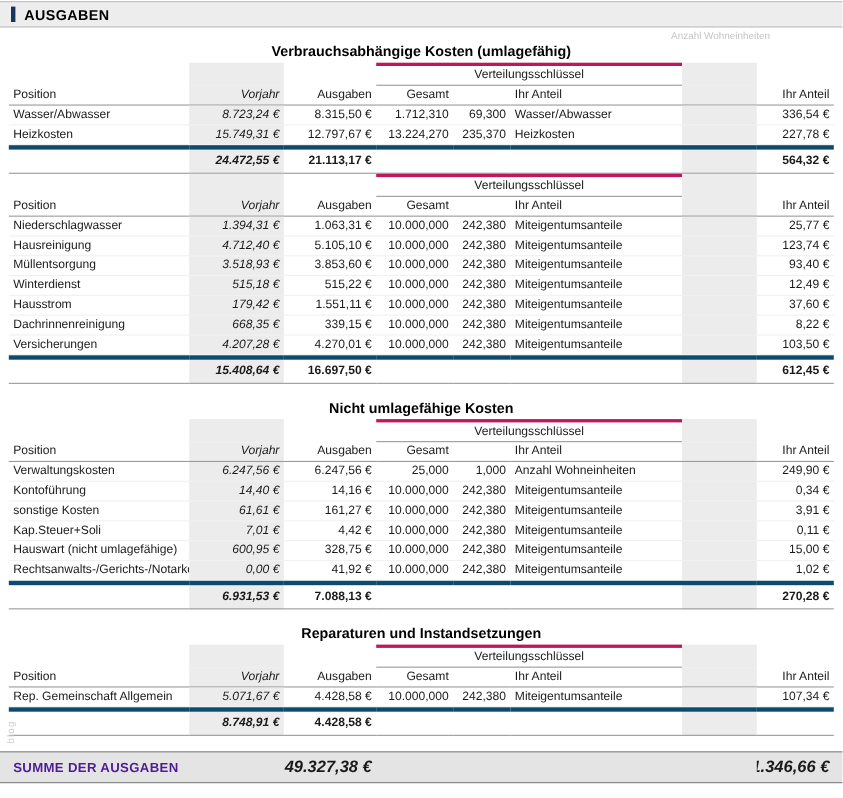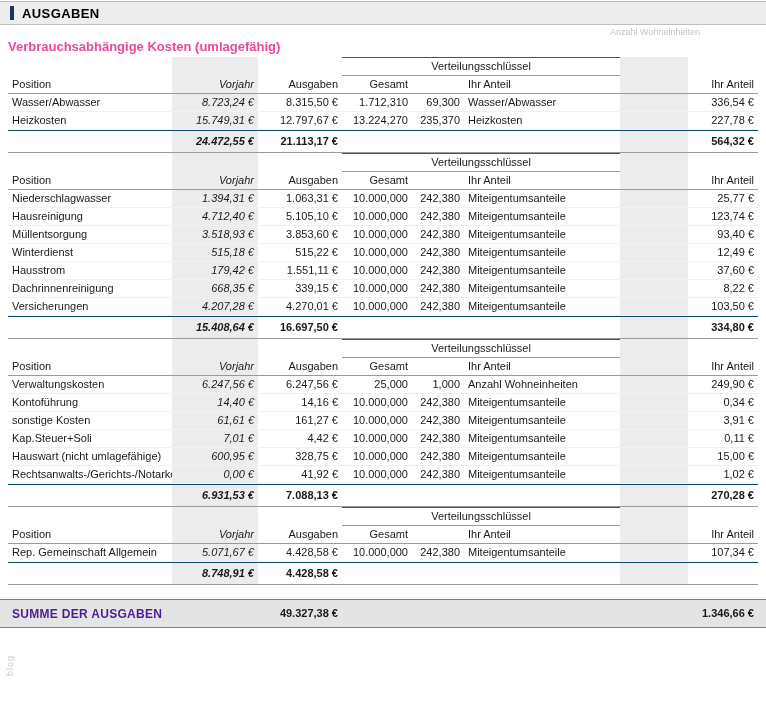--- a/index.html
+++ b/index.html
@@ -18,50 +18,50 @@
   .accent { width:4px; height:14px; background:#17365d; margin-left:10px; }
   .page-title { font-weight:bold; font-size:13px; margin-left:8px; letter-spacing:.4px; color:#000; }
   .topnote { position:absolute; top:27px; right:66px; font-size:9px; color:#c4c4c4; }
   .watermark {
     position:absolute; left:5px; top:655px;
     writing-mode:vertical-rl; transform:rotate(180deg);
     font-size:9px; color:#cccccc; letter-spacing:1px;
   }
   
   .section { margin:0 8px; }
-  .sec-title { font-weight:bold; font-size:13px; color:#ec4899; margin:14px 0 3px 0; }
+  .sec-title { font-weight:bold; font-size:13px; color:#000000; margin:14px 0 3px 0;text-align:center; }
   .tbl {
     display:grid;
     grid-template-columns:164px 86px 84px 70px 52px 156px 68px 70px;
   }
   .grow { display:contents; }
   .c {
     padding:2px 4px; font-size:11px; line-height:13px; min-height:13px;
     display:flex; align-items:center; white-space:nowrap; overflow:hidden;
   }
   .num { justify-content:flex-end; text-align:right; }
   .it { font-style:italic;text-align:center; }
   .b { font-weight:bold; }
   .shade { background:#ececec; }
   .vs {
     grid-column:4 / 7; justify-content:center;
-    border-top:1px solid #be185d; border-bottom:1px solid #9a9a9a;
+    border-top:3px solid #be185d; border-bottom:1px solid #9a9a9a;
   }
   .hb { border-bottom:1px solid #9a9a9a; }
   .rs { border-bottom:1px solid #f1f1f1; }
-  .tc { border-top:1px solid #0c4a6e; border-bottom:1px solid #9a9a9a; padding-top:4px; padding-bottom:4px;padding-left:40px; }
+  .tc { border-top:4px solid #0c4a6e; border-bottom:1px solid #9a9a9a; padding-top:4px; padding-bottom:4px;padding-left:40px; }
   
   .summary {
     margin-top:14px; background:#e4e4e4;
     border-top:1px solid #808080; border-bottom:1px solid #808080;
     display:grid; grid-template-columns:250px 84px 70px 52px 156px 68px 70px;
     padding:5px 0 5px 8px; align-items:center;
   }
   .s-label { font-size:12px; font-weight:bold; letter-spacing:.3px; padding-left:4px; color:#4c1d95; }
-  .s-val { font-size:11px; }
+  .s-val { font-size:15px;font-style:italic; }
 </style>
 </head>
 <body>
 
 <div class="topbar">
   <div class="accent"></div>
   <div class="page-title">AUSGABEN</div>
 </div>
 <div class="topnote">Anzahl Wohneinheiten</div>
 
@@ -80,37 +80,39 @@
       <div class="tbl">
         <div class="grow"><div class="c"></div><div class="c shade"></div><div class="c"></div><div class="c vs">Verteilungsschlüssel</div><div class="c shade"></div><div class="c"></div></div>
         <div class="grow"><div class="c hb">Position</div><div class="c hb num it shade">Vorjahr</div><div class="c hb num">Ausgaben</div><div class="c hb num">Gesamt</div><div class="c hb"></div><div class="c hb">Ihr Anteil</div><div class="c hb shade"></div><div class="c hb num">Ihr Anteil</div></div>
         <div class="grow"><div class="c rs">Niederschlagwasser</div><div class="c rs num it shade">1.394,31 €</div><div class="c rs num">1.063,31 €</div><div class="c rs num">10.000,000</div><div class="c rs num">242,380</div><div class="c rs">Miteigentumsanteile</div><div class="c rs shade"></div><div class="c rs num">25,77 €</div></div>
         <div class="grow"><div class="c rs">Hausreinigung</div><div class="c rs num it shade">4.712,40 €</div><div class="c rs num">5.105,10 €</div><div class="c rs num">10.000,000</div><div class="c rs num">242,380</div><div class="c rs">Miteigentumsanteile</div><div class="c rs shade"></div><div class="c rs num">123,74 €</div></div>
         <div class="grow"><div class="c rs">Müllentsorgung</div><div class="c rs num it shade">3.518,93 €</div><div class="c rs num">3.853,60 €</div><div class="c rs num">10.000,000</div><div class="c rs num">242,380</div><div class="c rs">Miteigentumsanteile</div><div class="c rs shade"></div><div class="c rs num">93,40 €</div></div>
         <div class="grow"><div class="c rs">Winterdienst</div><div class="c rs num it shade">515,18 €</div><div class="c rs num">515,22 €</div><div class="c rs num">10.000,000</div><div class="c rs num">242,380</div><div class="c rs">Miteigentumsanteile</div><div class="c rs shade"></div><div class="c rs num">12,49 €</div></div>
         <div class="grow"><div class="c rs">Hausstrom</div><div class="c rs num it shade">179,42 €</div><div class="c rs num">1.551,11 €</div><div class="c rs num">10.000,000</div><div class="c rs num">242,380</div><div class="c rs">Miteigentumsanteile</div><div class="c rs shade"></div><div class="c rs num">37,60 €</div></div>
         <div class="grow"><div class="c rs">Dachrinnenreinigung</div><div class="c rs num it shade">668,35 €</div><div class="c rs num">339,15 €</div><div class="c rs num">10.000,000</div><div class="c rs num">242,380</div><div class="c rs">Miteigentumsanteile</div><div class="c rs shade"></div><div class="c rs num">8,22 €</div></div>
         <div class="grow"><div class="c rs">Versicherungen</div><div class="c rs num it shade">4.207,28 €</div><div class="c rs num">4.270,01 €</div><div class="c rs num">10.000,000</div><div class="c rs num">242,380</div><div class="c rs">Miteigentumsanteile</div><div class="c rs shade"></div><div class="c rs num">103,50 €</div></div>
-        <div class="grow"><div class="c tc"></div><div class="c tc num it b shade">15.408,64 €</div><div class="c tc num b">16.697,50 €</div><div class="c tc"></div><div class="c tc"></div><div class="c tc"></div><div class="c tc shade"></div><div class="c tc num b">334,80 €</div></div>
+        <div class="grow"><div class="c tc"></div><div class="c tc num it b shade">15.408,64 €</div><div class="c tc num b">16.697,50 €</div><div class="c tc"></div><div class="c tc"></div><div class="c tc"></div><div class="c tc shade"></div><div class="c tc num b">612,45 €</div></div>
       </div>
     </div>
     <div class="section">
+      <div class="sec-title">Nicht umlagefähige Kosten</div>
       <div class="tbl">
         <div class="grow"><div class="c"></div><div class="c shade"></div><div class="c"></div><div class="c vs">Verteilungsschlüssel</div><div class="c shade"></div><div class="c"></div></div>
         <div class="grow"><div class="c hb">Position</div><div class="c hb num it shade">Vorjahr</div><div class="c hb num">Ausgaben</div><div class="c hb num">Gesamt</div><div class="c hb"></div><div class="c hb">Ihr Anteil</div><div class="c hb shade"></div><div class="c hb num">Ihr Anteil</div></div>
         <div class="grow"><div class="c rs">Verwaltungskosten</div><div class="c rs num it shade">6.247,56 €</div><div class="c rs num">6.247,56 €</div><div class="c rs num">25,000</div><div class="c rs num">1,000</div><div class="c rs">Anzahl Wohneinheiten</div><div class="c rs shade"></div><div class="c rs num">249,90 €</div></div>
         <div class="grow"><div class="c rs">Kontoführung</div><div class="c rs num it shade">14,40 €</div><div class="c rs num">14,16 €</div><div class="c rs num">10.000,000</div><div class="c rs num">242,380</div><div class="c rs">Miteigentumsanteile</div><div class="c rs shade"></div><div class="c rs num">0,34 €</div></div>
         <div class="grow"><div class="c rs">sonstige Kosten</div><div class="c rs num it shade">61,61 €</div><div class="c rs num">161,27 €</div><div class="c rs num">10.000,000</div><div class="c rs num">242,380</div><div class="c rs">Miteigentumsanteile</div><div class="c rs shade"></div><div class="c rs num">3,91 €</div></div>
         <div class="grow"><div class="c rs">Kap.Steuer+Soli</div><div class="c rs num it shade">7,01 €</div><div class="c rs num">4,42 €</div><div class="c rs num">10.000,000</div><div class="c rs num">242,380</div><div class="c rs">Miteigentumsanteile</div><div class="c rs shade"></div><div class="c rs num">0,11 €</div></div>
         <div class="grow"><div class="c rs">Hauswart (nicht umlagefähige)</div><div class="c rs num it shade">600,95 €</div><div class="c rs num">328,75 €</div><div class="c rs num">10.000,000</div><div class="c rs num">242,380</div><div class="c rs">Miteigentumsanteile</div><div class="c rs shade"></div><div class="c rs num">15,00 €</div></div>
         <div class="grow"><div class="c rs">Rechtsanwalts-/Gerichts-/Notarkosten</div><div class="c rs num it shade">0,00 €</div><div class="c rs num">41,92 €</div><div class="c rs num">10.000,000</div><div class="c rs num">242,380</div><div class="c rs">Miteigentumsanteile</div><div class="c rs shade"></div><div class="c rs num">1,02 €</div></div>
         <div class="grow"><div class="c tc"></div><div class="c tc num it b shade">6.931,53 €</div><div class="c tc num b">7.088,13 €</div><div class="c tc"></div><div class="c tc"></div><div class="c tc"></div><div class="c tc shade"></div><div class="c tc num b">270,28 €</div></div>
       </div>
     </div>
     <div class="section">
+      <div class="sec-title">Reparaturen und Instandsetzungen</div>
       <div class="tbl">
         <div class="grow"><div class="c"></div><div class="c shade"></div><div class="c"></div><div class="c vs">Verteilungsschlüssel</div><div class="c shade"></div><div class="c"></div></div>
         <div class="grow"><div class="c hb">Position</div><div class="c hb num it shade">Vorjahr</div><div class="c hb num">Ausgaben</div><div class="c hb num">Gesamt</div><div class="c hb"></div><div class="c hb">Ihr Anteil</div><div class="c hb shade"></div><div class="c hb num">Ihr Anteil</div></div>
         <div class="grow"><div class="c rs">Rep. Gemeinschaft Allgemein</div><div class="c rs num it shade">5.071,67 €</div><div class="c rs num">4.428,58 €</div><div class="c rs num">10.000,000</div><div class="c rs num">242,380</div><div class="c rs">Miteigentumsanteile</div><div class="c rs shade"></div><div class="c rs num">107,34 €</div></div>
         <div class="grow"><div class="c tc"></div><div class="c tc num it b shade">8.748,91 €</div><div class="c tc num b">4.428,58 €</div><div class="c tc"></div><div class="c tc"></div><div class="c tc"></div><div class="c tc shade"></div><div class="c tc num b"></div></div>
       </div>
     </div>
   </div>
 
 <div class="summary">

